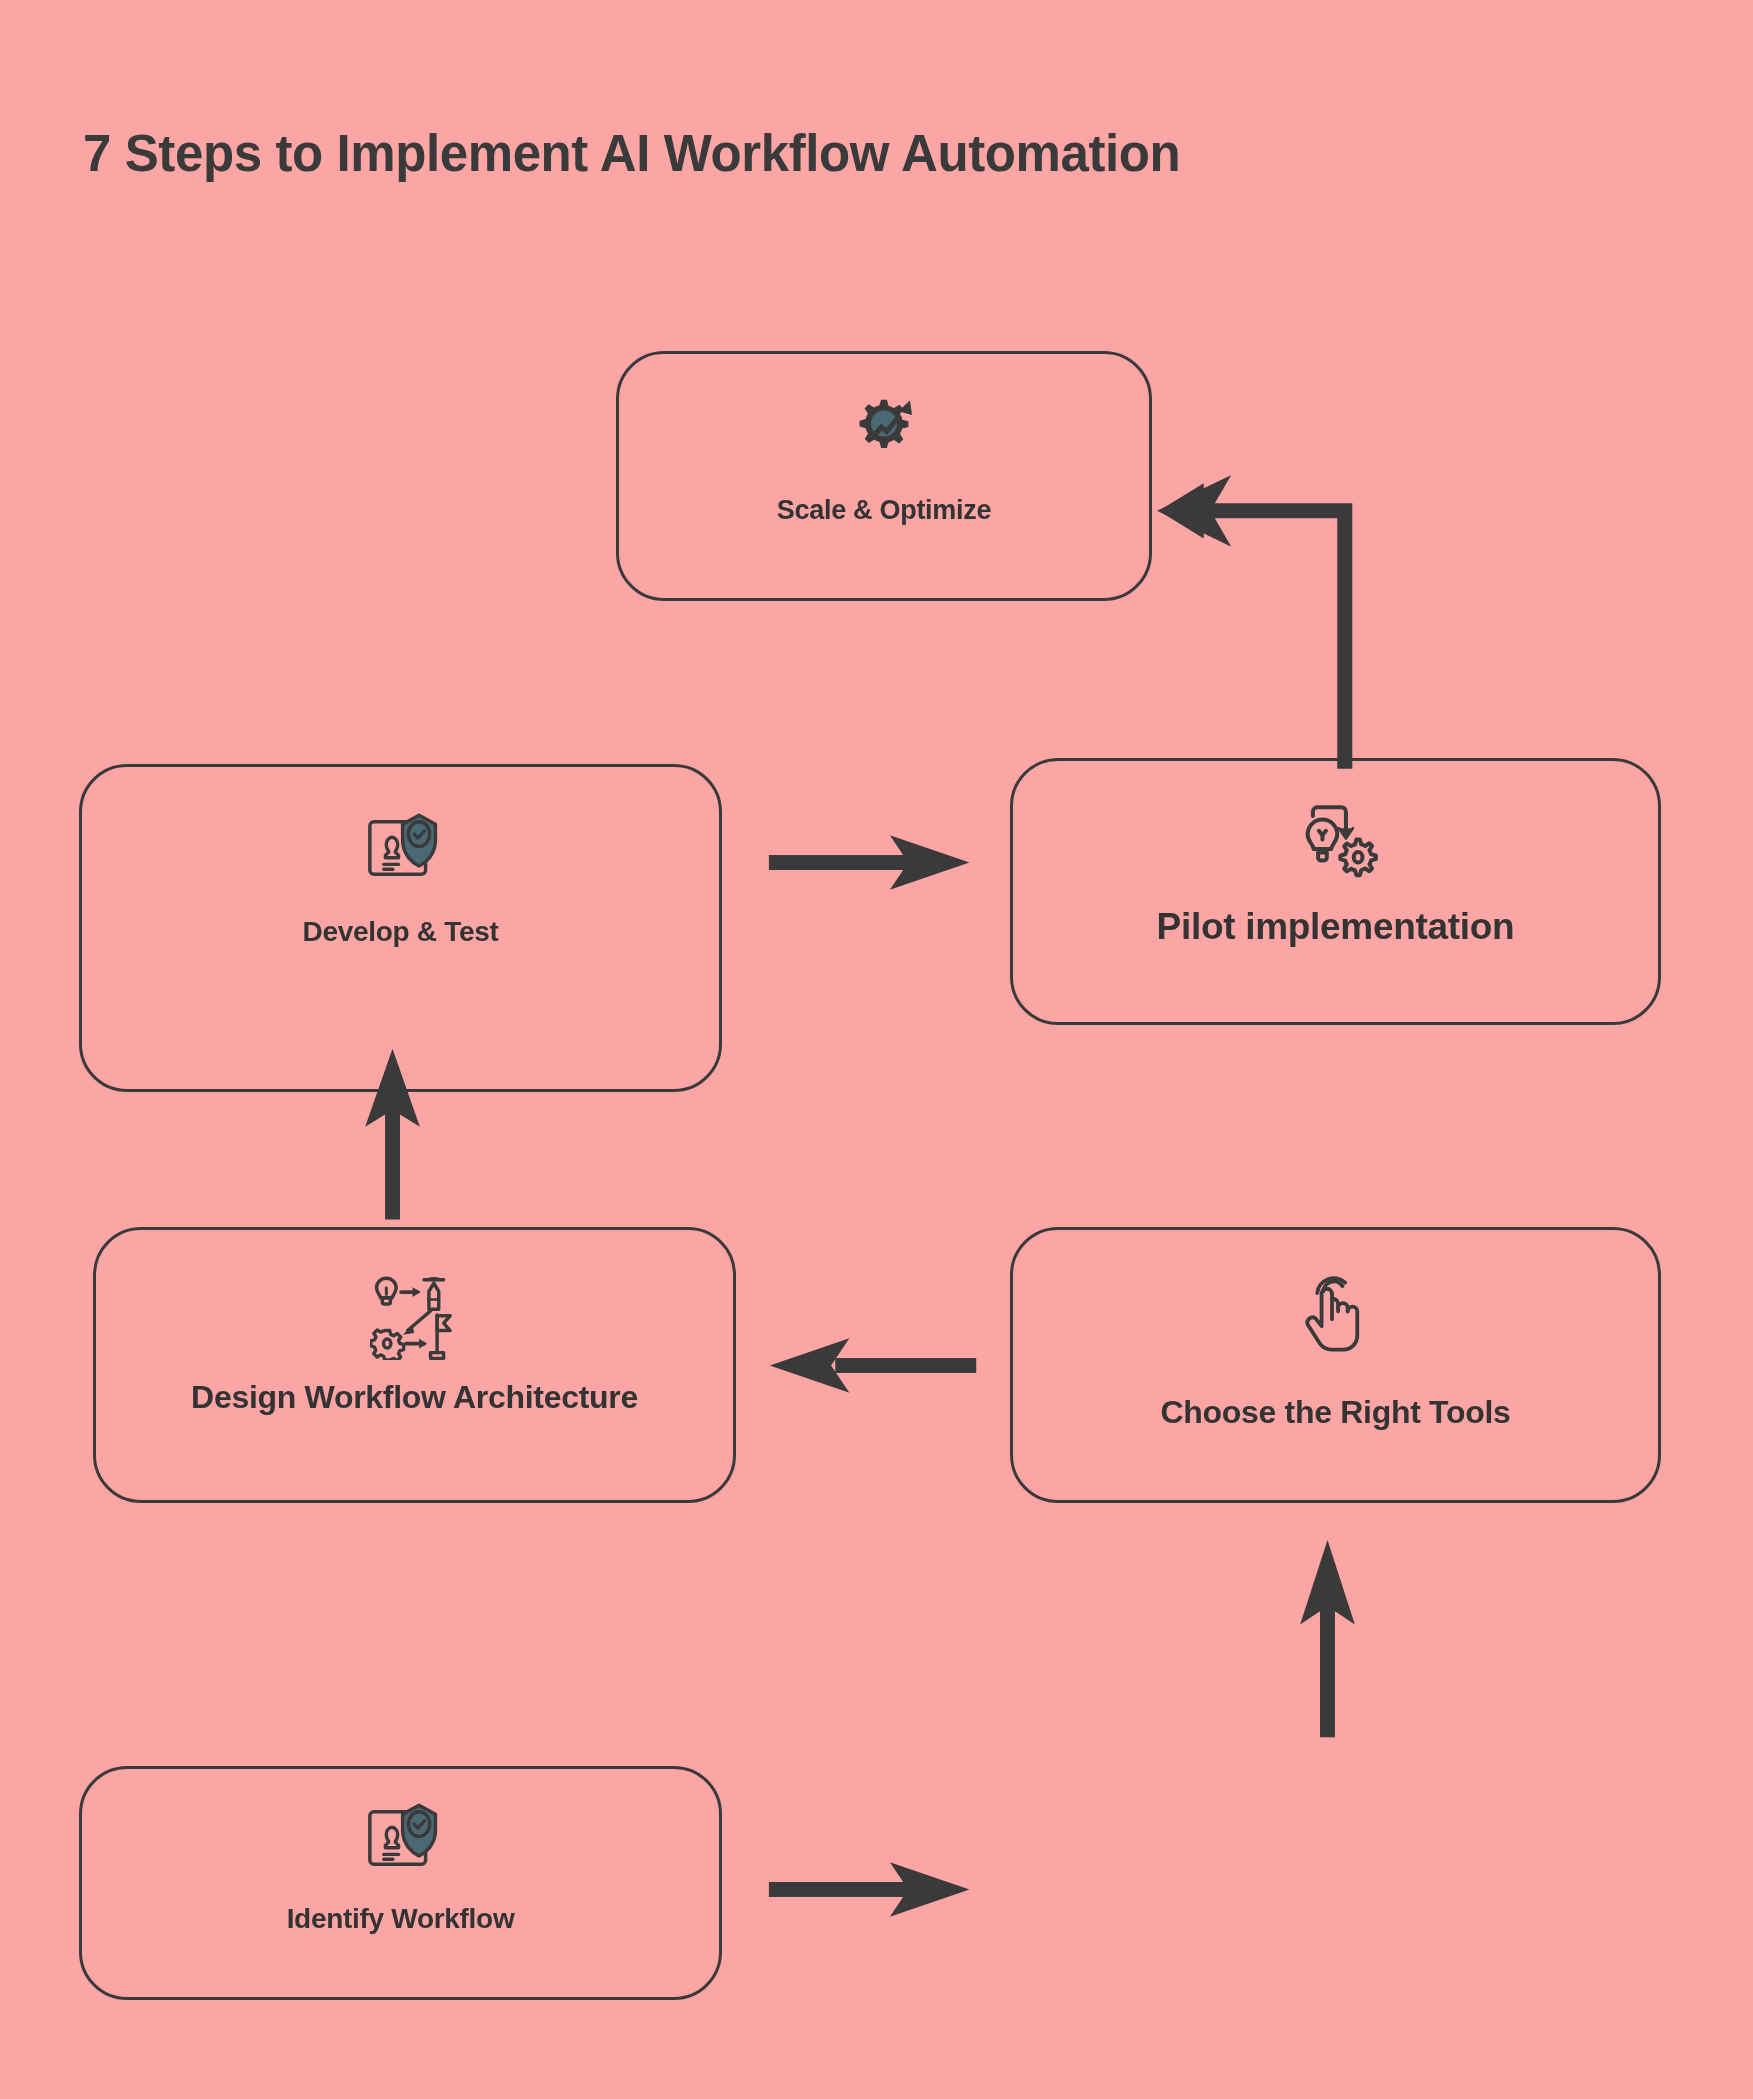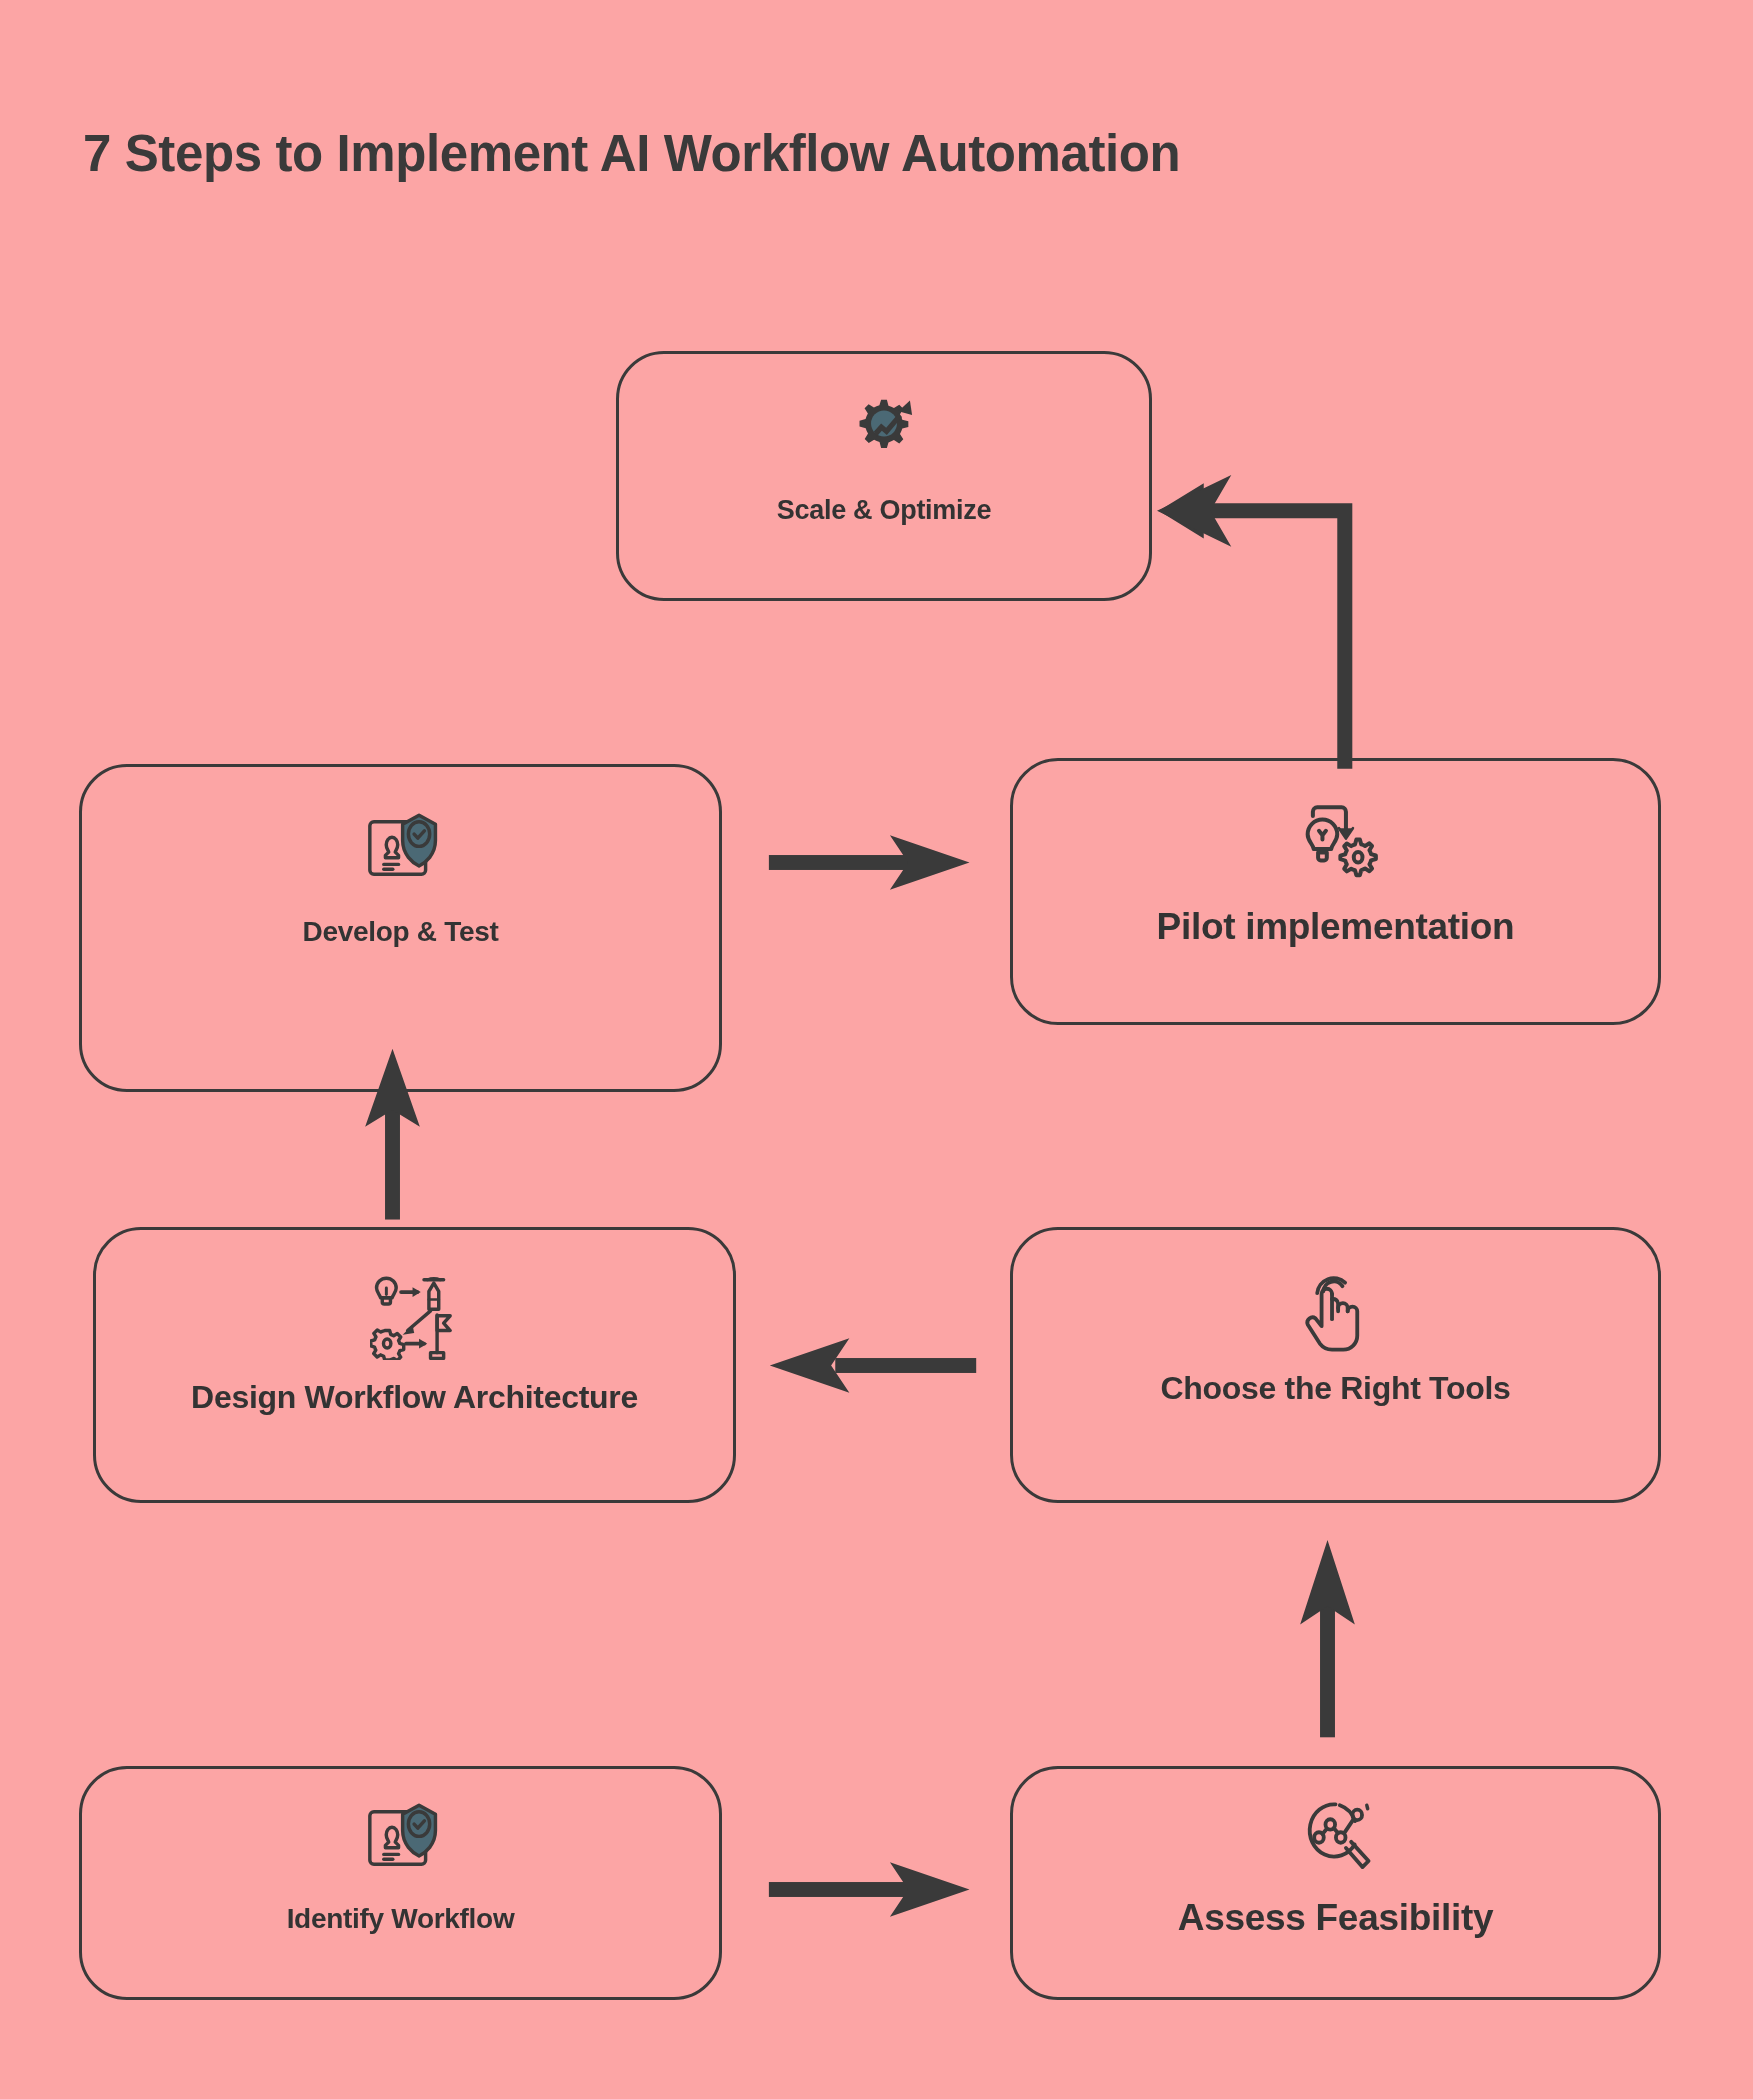--- a/index.html
+++ b/index.html
@@ -63,21 +63,21 @@
   #card-develop .card-label { margin-top: 25px; font-size: 28px; }
 
   #card-pilot        { left: 1010px; top: 758px;  width: 651px; height: 267px; }
   #card-pilot   .card-icon  { margin-top: 35px; }
   #card-pilot   .card-label { margin-top: 22px; font-size: 37px; }
 
   #card-design       { left: 93px;   top: 1227px; width: 643px; height: 276px; }
   #card-design  .card-icon  { margin-top: 40px; }
   #card-design  .card-label { margin-top: 18.4px; font-size: 32px; }
 
-  #card-tools        { left: 1010px; top: 1227px; width: 651px; height: 276px; }
+  #card-tools        { left: 1010px; top: 1227px; width: 651px; height: 276px; gap: 24px; }
   #card-tools   .card-icon  { margin-top: 37px; }
   #card-tools   .card-label { margin-top: 15px; font-size: 32px; }
 
   #card-identify     { left: 79px;   top: 1766px; width: 643px; height: 234px; }
   #card-identify .card-icon  { margin-top: 28px; }
   #card-identify .card-label { margin-top: 22px; font-size: 28px; }
 
   #card-assess       { left: 1010px; top: 1766px; width: 651px; height: 234px; }
   #card-assess  .card-icon  { margin-top: 25px; }
   #card-assess  .card-label { margin-top: 15px; font-size: 37px; }
@@ -223,31 +223,15 @@
         <path d="M29 70 h18"></path>
         <path d="M29 76 h11"></path>
         <path d="M72 10 L92 21 v20 c0 17 -12 27 -20 31 c-8 -4 -20 -14 -20 -31 V21 Z" fill="#4b6975"></path>
         <ellipse cx="72" cy="33" rx="13" ry="15"></ellipse>
         <path d="M66 33 l4.5 5 l8-9"></path>
       </svg>
     </span>
     <span class="card-label">Identify Workflow</span>
   </div>
 
-  <div class="card" id="card-assess">
-    <span class="card-icon">
-      <svg width="87" height="87" viewBox="0 0 100 100" fill="none" stroke="currentColor" stroke-width="4.4" stroke-linejoin="round" stroke-linecap="round">
-        <path d="M50 12 a28 30 0 1 0 22 46"></path>
-        <path d="M55 13 a28 30 0 0 1 18 20" stroke-dasharray="26 10"></path>
-        <path d="M68 55 l20 22 l-7 7 l-19 -22"></path>
-        <ellipse cx="31" cy="50" rx="5.5" ry="6"></ellipse>
-        <ellipse cx="44" cy="35" rx="5.5" ry="6"></ellipse>
-        <ellipse cx="56" cy="50" rx="5.5" ry="6"></ellipse>
-        <ellipse cx="75" cy="24" rx="5.5" ry="6"></ellipse>
-        <path d="M35 46 l5 -6 M48 39 l5 6 M60 45 l10 -15"></path>
-        <path d="M86 13 l1 4" stroke-width="4"></path>
-      </svg>
-    </span>
-    <span class="card-label">Assess Feasibility</span>
-  </div>
 
 </div>
 
 
 </body></html>

